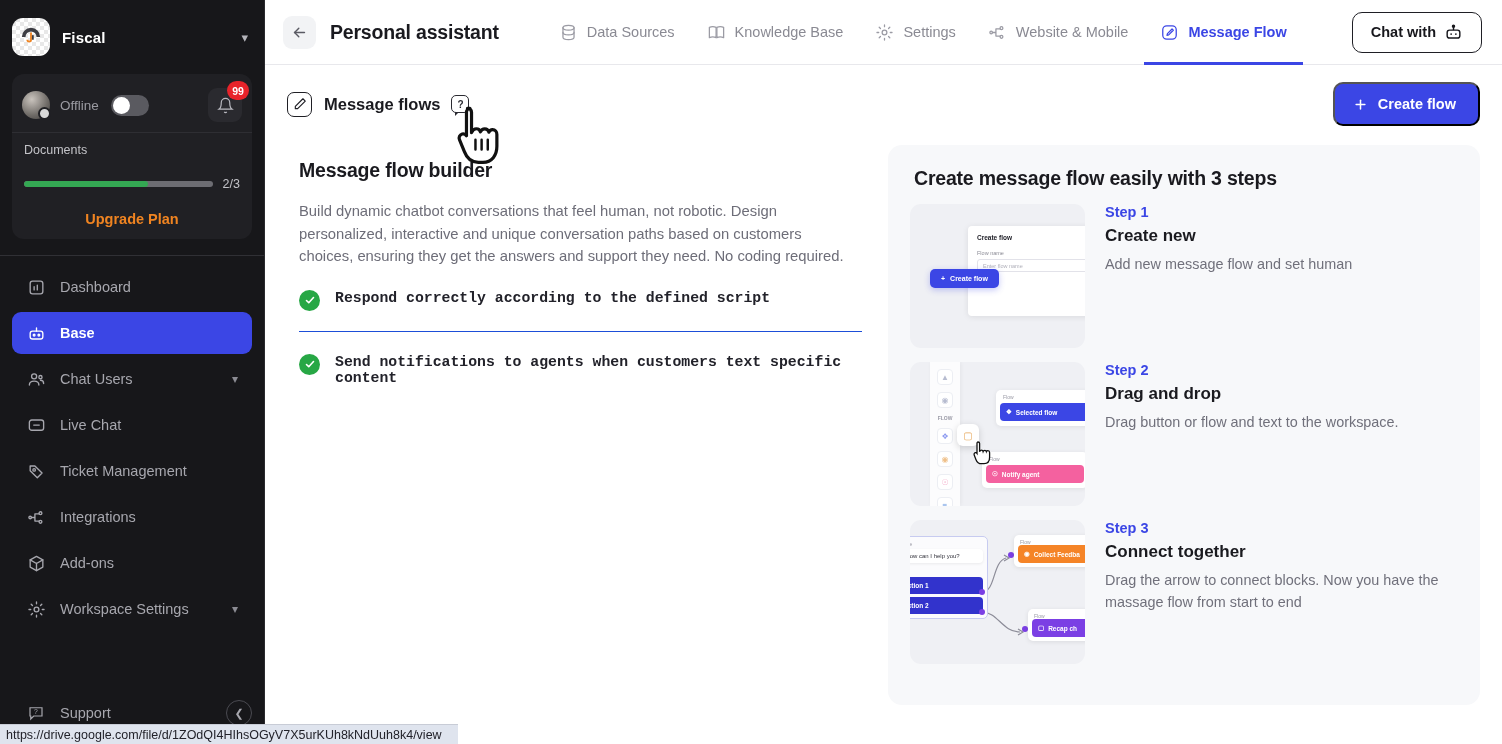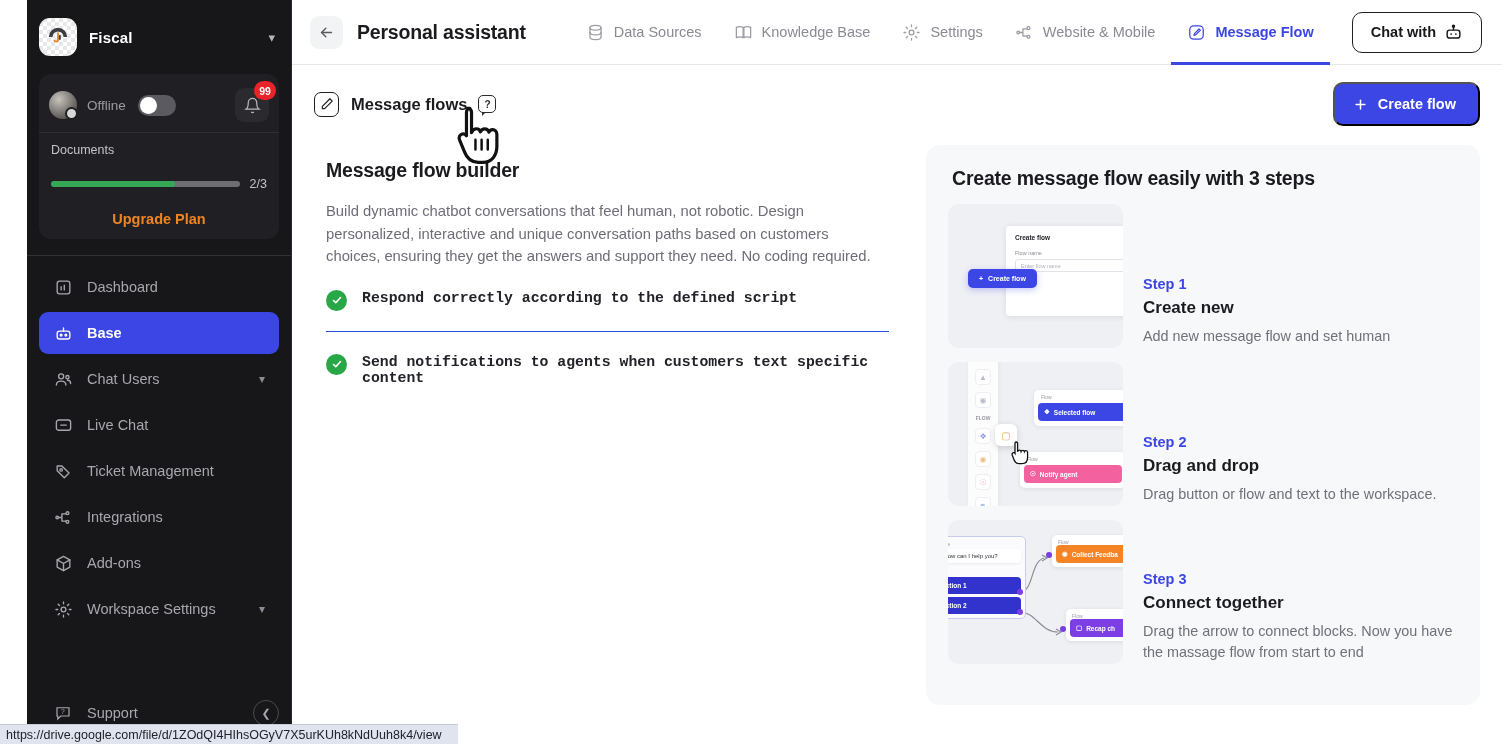--- a/index.html
+++ b/index.html
@@ -2,21 +2,21 @@
 <html><head>
 <meta charset="utf-8">
 <style>
   * { box-sizing: border-box; margin: 0; padding: 0; }
   html, body {
     width: 1502px; height: 744px;
     font-family: "Liberation Sans", sans-serif;
     background: #ffffff;
     overflow: hidden;
   }
-  .app { position: relative; width: 1502px; height: 744px; display: flex; padding-left: 27px; }
+  .app { position: relative; width: 1502px; height: 744px; display: flex; }
 
   
   .sidebar {
     width: 265px; height: 744px;
     background: #17171a;
     flex: 0 0 265px;
     position: relative;
     display: flex; flex-direction: column;
     border-right: 1px solid #2a2a2e;
   }
@@ -150,21 +150,21 @@
   .help-icon::after {
     content:""; position:absolute; left:3px; bottom:-4px;
     border-left:4px solid #2b2b32; border-bottom:4px solid transparent;
   }
   .create-flow-btn {
     margin-left:auto; background:#3b46e5; color:#fff; border-radius:10px;
     padding: 12px 22px 12px 18px; font-size:14.5px; font-weight:700;
     display:flex; align-items:center; gap:10px; white-space:nowrap;
   }
 
-  .content { flex:1; display:flex; padding: 10px 22px 0 22px; gap:11px; min-height:0; }
+  .content { flex:1; display:flex; padding: 10px 22px 0 22px; gap:0; min-height:0; }
 
   .left-col { width: 575px; flex:0 0 575px; padding: 14px 0 0 12px; }
   .lc-title { font-size:19.5px; font-weight:700; color:#1a1a1f; letter-spacing:-.2px; }
   .lc-body { margin-top:18px; color:#6d6d78; font-size:14.8px; line-height:1.53; max-width:552px; }
   .feature-row {
     display:flex; gap:15px; padding: 22px 0 20px 0; font-family: Liberation Mono, monospace;
   }
   .feature-row + .feature-row { border-top:1px solid #1d4ed8; }
   .check {
     width:21px; height:21px; border-radius:50%; background:#27a745;
@@ -172,21 +172,21 @@
   }
   .feature-text { font-size:14.8px; font-weight:700; color:#22222a; }
 
   .right-col {
     flex:1; background:#f7f8fa; border-radius:14px; margin-left:26px;
     padding: 22px 26px 20px 22px; align-self:flex-start; height: 560px;
     overflow: hidden;
   }
   .rc-title { font-size:19.5px; font-weight:700; color:#1a1a1f; letter-spacing:-.2px; margin-left:4px; }
 
-  .step { display:flex; align-items:flex-end; gap:0; margin-top: 14px; }
+  .step { display:flex; align-items:flex-start; gap:0; margin-top: 14px; }
   .thumb {
     width:175px; height:144px; flex:0 0 175px; border-radius:11px;
     background:#eff0f4; position:relative; overflow:hidden;
   }
   .step-text { margin-left:20px; }
   .step-num { color:#3b46e5; font-size:14.5px; font-weight:700; }
   .step-head { font-size:17px; font-weight:700; color:#1a1a1f; margin-top:6px; }
   .step-desc { color:#70707b; font-size:14.4px; margin-top:8px; line-height:1.5; max-width:352px; }
 
   

